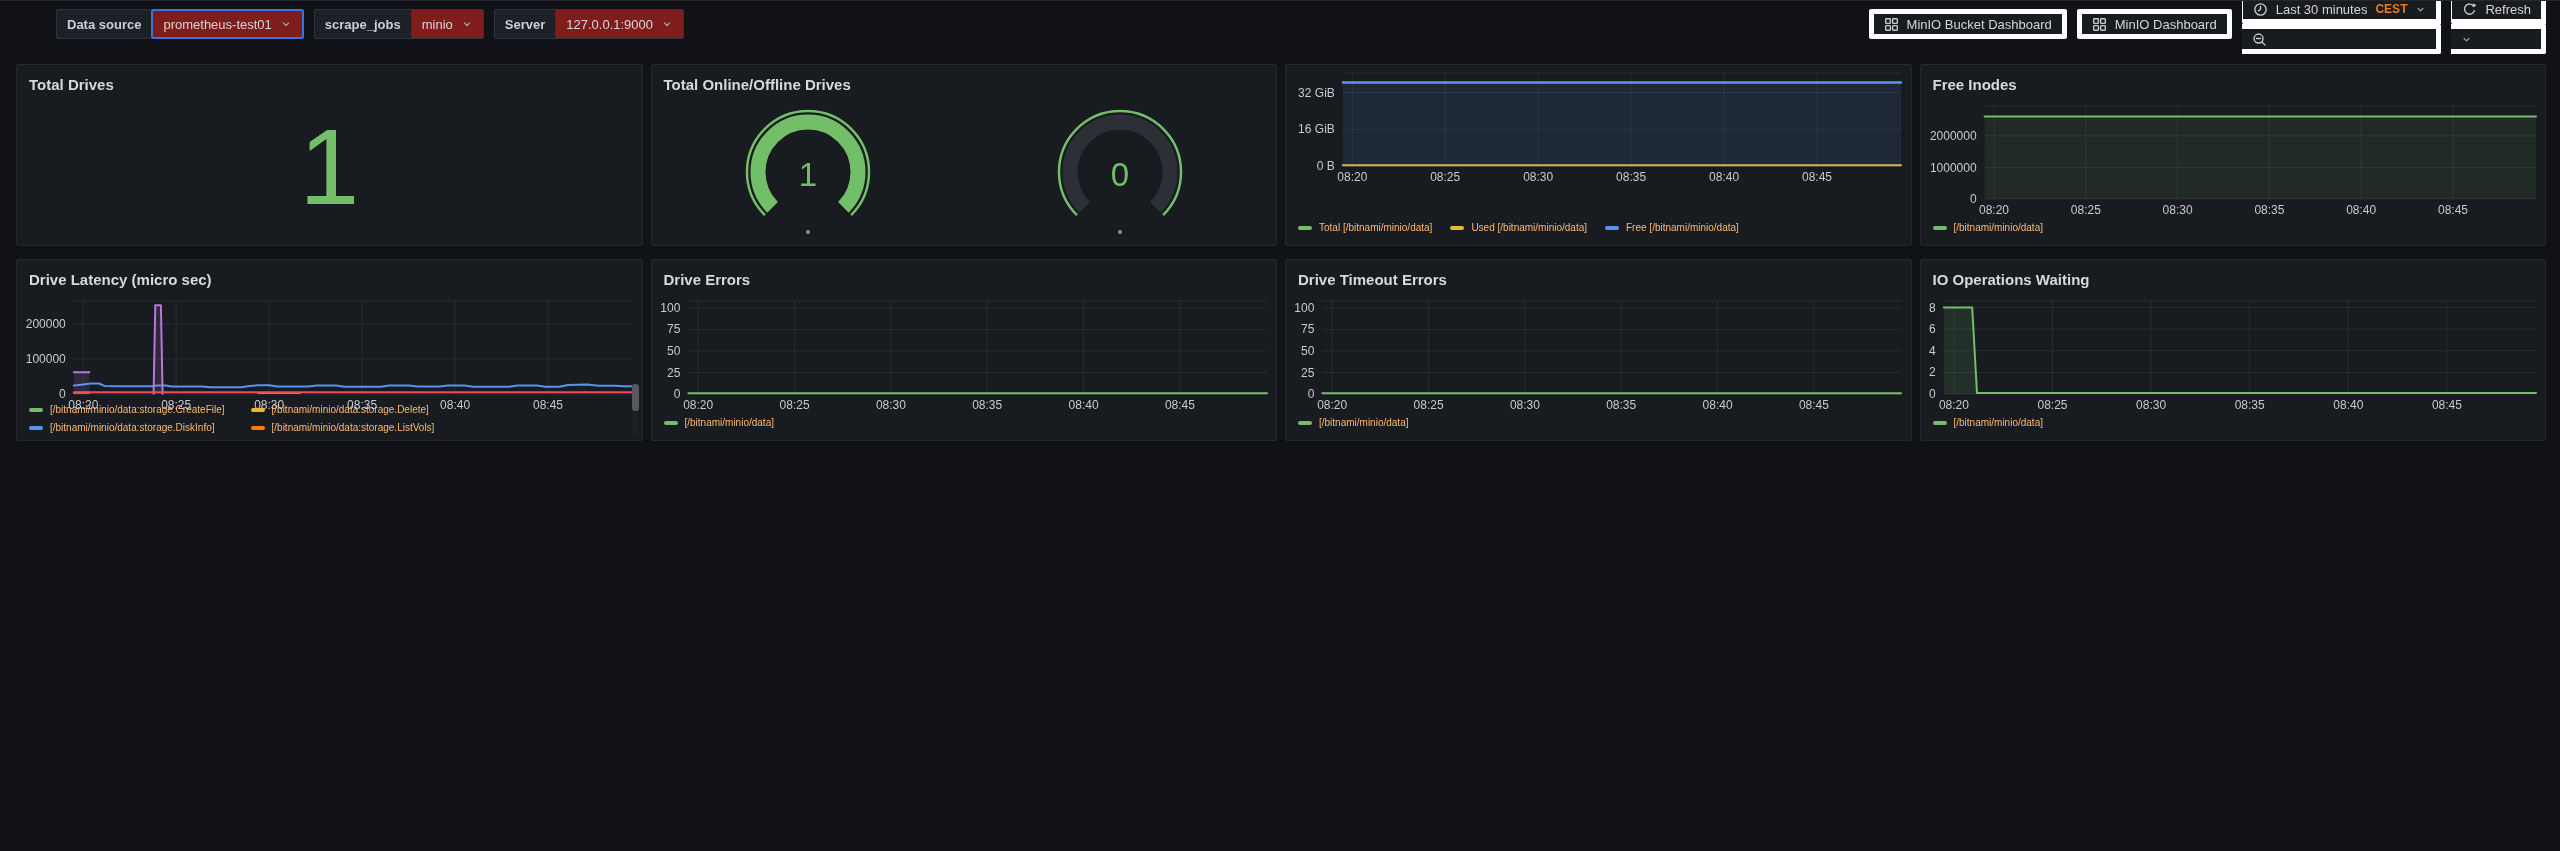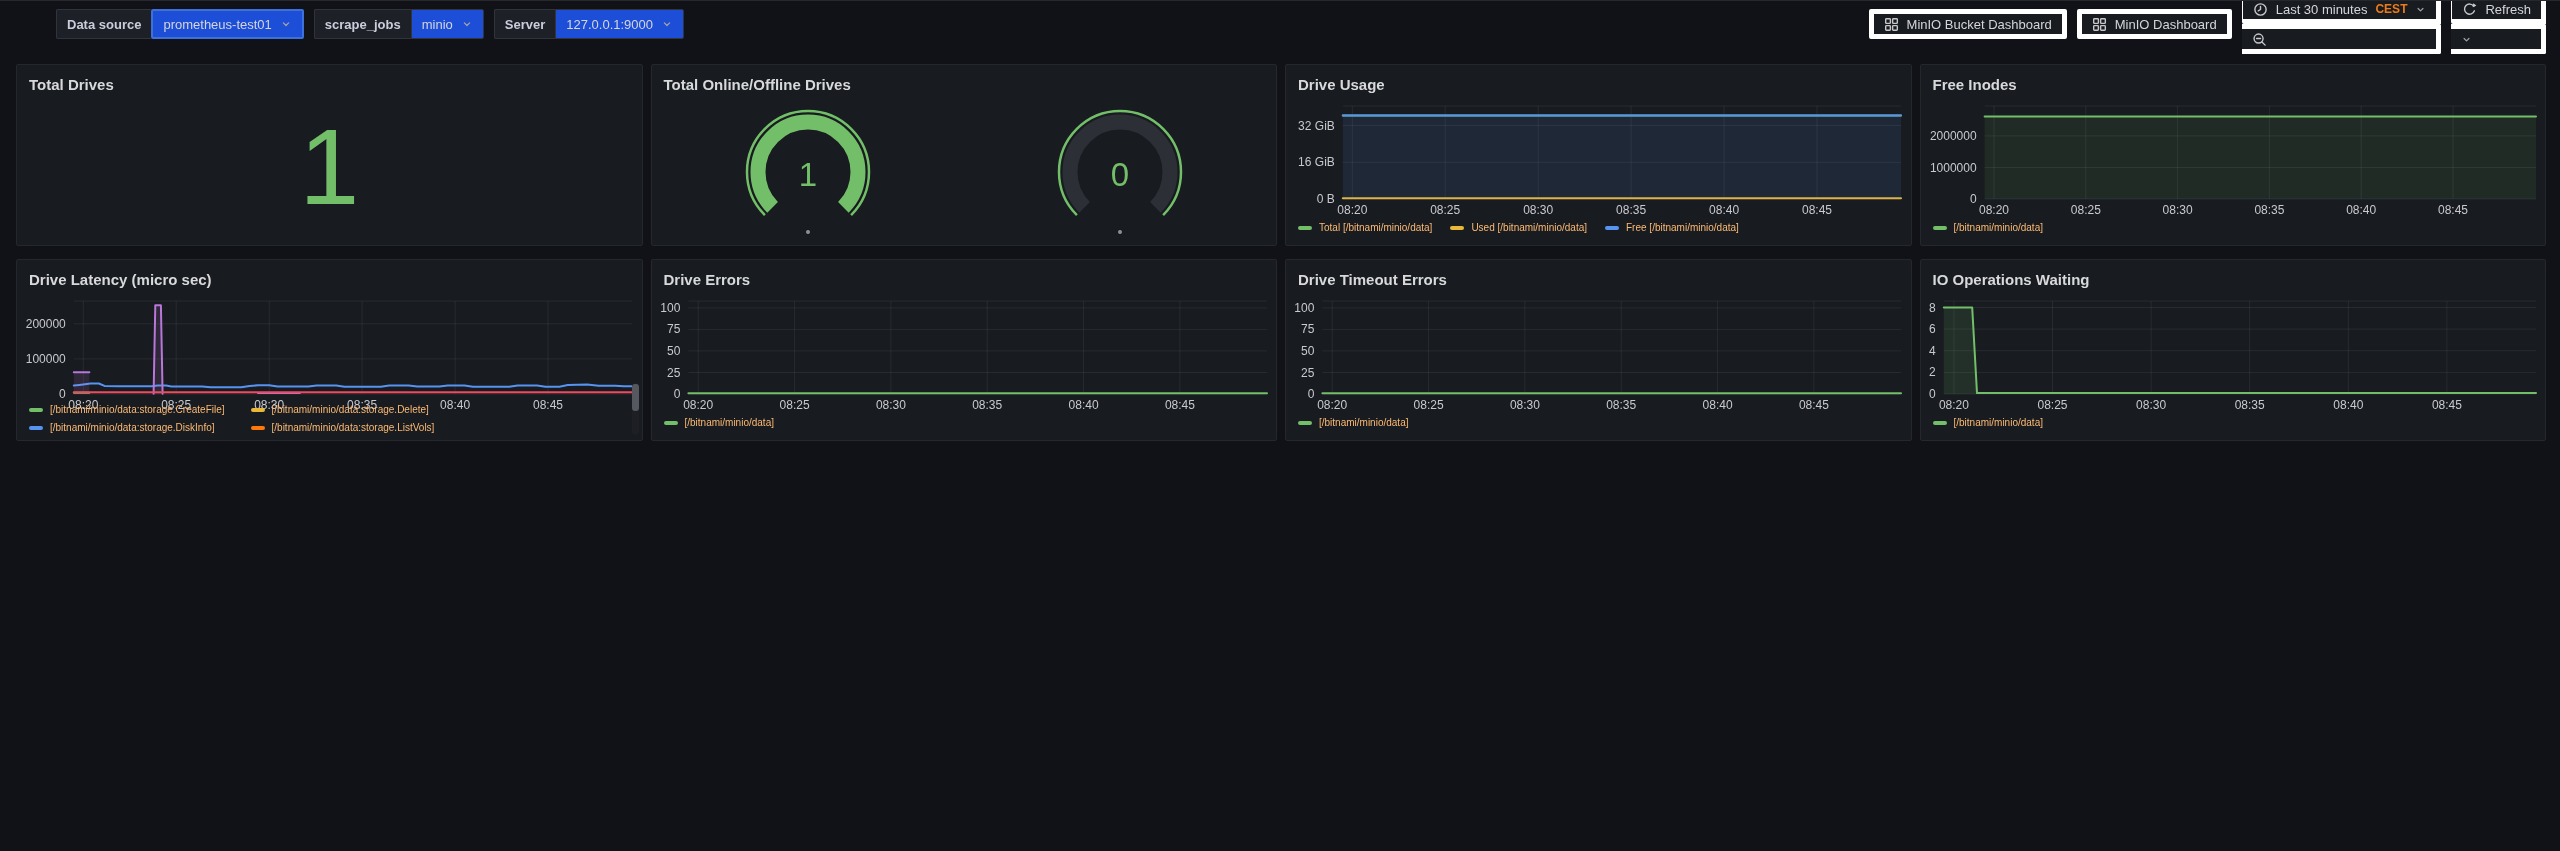--- a/index.html
+++ b/index.html
@@ -13,21 +13,21 @@
   
   .topbar { height:46px; padding:8px 14px 8px 32px; display:flex; justify-content:space-between; align-items:center;margin-left:24px; }
   .tb-left, .tb-right { display:flex; align-items:center; gap:10px; }
   .vargroup { display:flex; align-items:stretch; height:30px; }
   .varlabel {
     display:flex; align-items:center; padding:0 10px; font-size:13px; font-weight:600;
     background:#1d2026; border:1px solid #32343b; border-right:none; border-radius:2px 0 0 2px; color:#ccccdc;
   }
   .varvalue {
     display:flex; align-items:center; gap:8px; padding:0 10px; font-size:13px; font-weight:500;
-    background:#1d4ed8; border:1px solid #32343b; border-radius:0 2px 2px 0; color:#d5d6da;
+    background:#7f1d1d; border:1px solid #32343b; border-radius:0 2px 2px 0; color:#d5d6da;
   }
   .varvalue.focused { border:2px solid #3d71d9; border-radius:2px; }
   .btn {
     display:flex; align-items:center; gap:8px; height:30px; padding:0 10px;
     background:#181b20; border:5px solid #ffffff; border-radius:2px;
     font-size:13px; font-weight:500; color:#d5d6da; cursor:pointer;
   }
   .btn-group { display:flex; align-items:stretch;flex-direction:column; }
   .btn-group .btn { border-radius:0; border-left-width:0; }
   .btn-group .btn:first-child { border-radius:2px 0 0 2px; border-left-width:1px; }
@@ -201,21 +201,20 @@
     <path d="M 49.6 105.4 A 50 50 0 1 1 120.4 105.4" fill="none" stroke="#2c3036" stroke-width="15"></path>
     <path d="M 41.9 113.1 A 61 61 0 1 1 128.1 113.1" fill="none" stroke="#73bf69" stroke-width="2.5"></path>
     <text x="85" y="84" text-anchor="middle" font-size="33" font-weight="500" fill="#73bf69">0</text>
     <circle cx="85" cy="130" r="2" fill="#8e9096"></circle>
   </svg>
         </div>
       </div>
   </div>
 
   <div class="panel">
-    <div class="panel-title">Drive Usage</div>
     <div class="chart"><svg width="625" height="119">
           <line x1="56.8" y1="8" x2="615" y2="8" stroke="rgba(204,204,220,0.09)"></line>
           <line x1="56.8" y1="101.0" x2="615" y2="101.0" stroke="rgba(204,204,220,0.09)"></line>
           <text x="48.8" y="105" text-anchor="end" font-size="12" fill="#c9cad1">0 B</text>
           <line x1="56.8" y1="64.3" x2="615" y2="64.3" stroke="rgba(204,204,220,0.09)"></line>
           <text x="48.8" y="68.3" text-anchor="end" font-size="12" fill="#c9cad1">16 GiB</text>
           <line x1="56.8" y1="27.5" x2="615" y2="27.5" stroke="rgba(204,204,220,0.09)"></line>
           <text x="48.8" y="31.5" text-anchor="end" font-size="12" fill="#c9cad1">32 GiB</text>
           <line x1="66.3" y1="8" x2="66.3" y2="101" stroke="rgba(204,204,220,0.09)"></line>
           <text x="66.3" y="116" text-anchor="middle" font-size="12" fill="#c9cad1">08:20</text>

